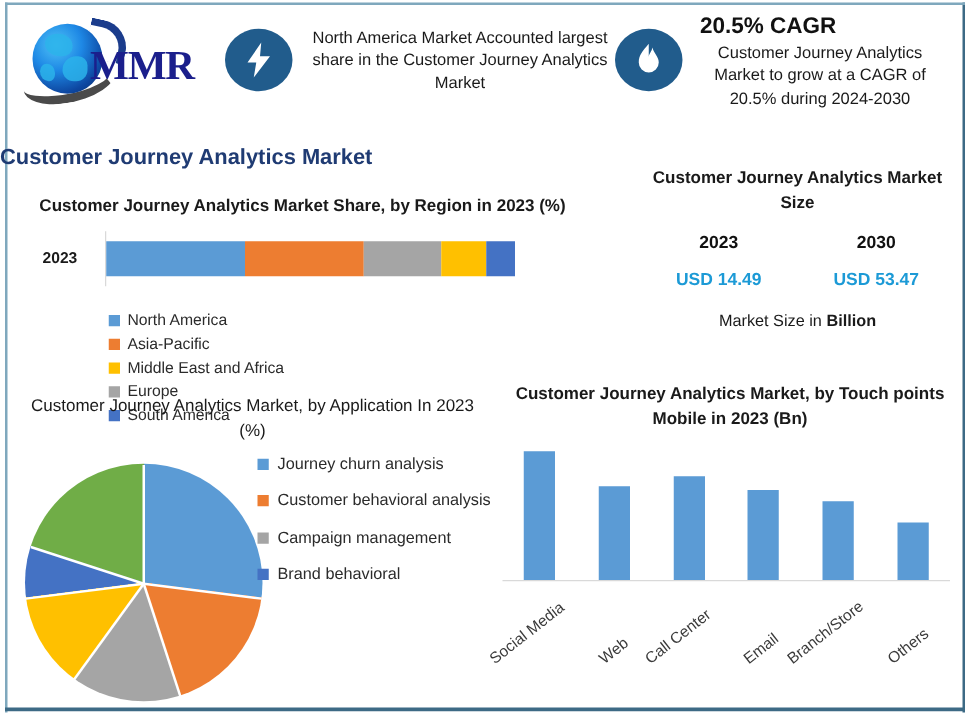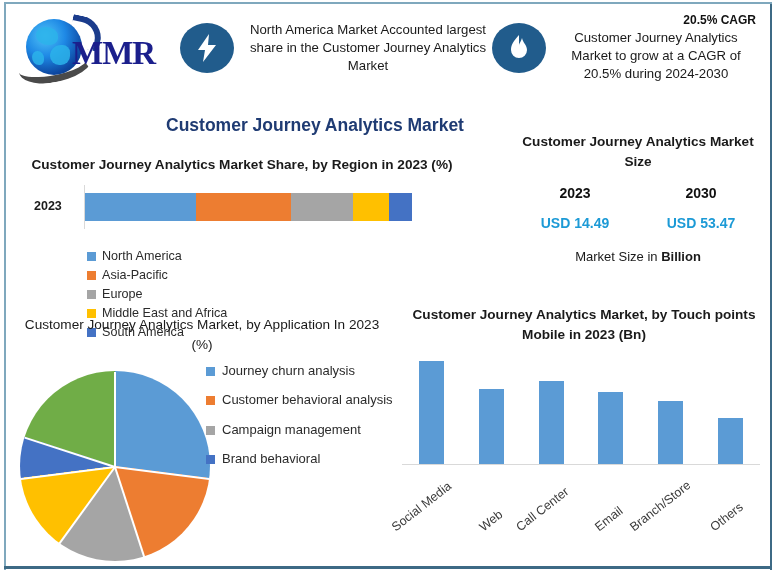--- a/index.html
+++ b/index.html
@@ -119,33 +119,33 @@
   .hi-text {
     font-size: 13.2px;
     color: #1a1a1a;
     line-height: 1.38;
     text-align: center;
   }
   .hi-text.left-al { text-align: center; width: 248px; }
   .hi-text.cagr { text-align: center; width: 200px; }
   .cagr-head {
     font-weight: bold;
-    font-size: 12px;
+    font-size: 18px;
     color: #111;
     display: block;
-    text-align: right;
+    text-align: left;
     margin-left: 4px;
   }
 
   
   .main-title {
     position: absolute;
     left: 0; top: 115px;
     width: 630px;
-    text-align: center;
+    text-align: left;
     font-size: 17.5px;
     font-weight: bold;
     color: #1f3b73;
   }
 
   
   .region-block {
     position: absolute;
     left: 12px; top: 155px;
     width: 460px;
@@ -432,26 +432,26 @@
     <div class="region-legend" id="region-legend">
         <div class="leg-item w-half">
           <span class="leg-swatch" style="background: rgb(91, 155, 213);"></span>
           <span>North America</span>
         </div>
         <div class="leg-item w-half">
           <span class="leg-swatch" style="background: rgb(237, 125, 49);"></span>
           <span>Asia-Pacific</span>
         </div>
         <div class="leg-item w-half">
+          <span class="leg-swatch" style="background: rgb(255, 192, 0);"></span>
+          <span>Middle East and Africa</span>
+        </div>
+        <div class="leg-item w-half">
           <span class="leg-swatch" style="background: rgb(165, 165, 165);"></span>
           <span>Europe</span>
-        </div>
-        <div class="leg-item w-half">
-          <span class="leg-swatch" style="background: rgb(255, 192, 0);"></span>
-          <span>Middle East and Africa</span>
         </div>
         <div class="leg-item w-full">
           <span class="leg-swatch" style="background: rgb(68, 114, 196);"></span>
           <span>South America</span>
         </div>
       </div>
   </div>
 
   <div class="msize">
     <div class="msize-title">Customer Journey Analytics Market Size</div>

